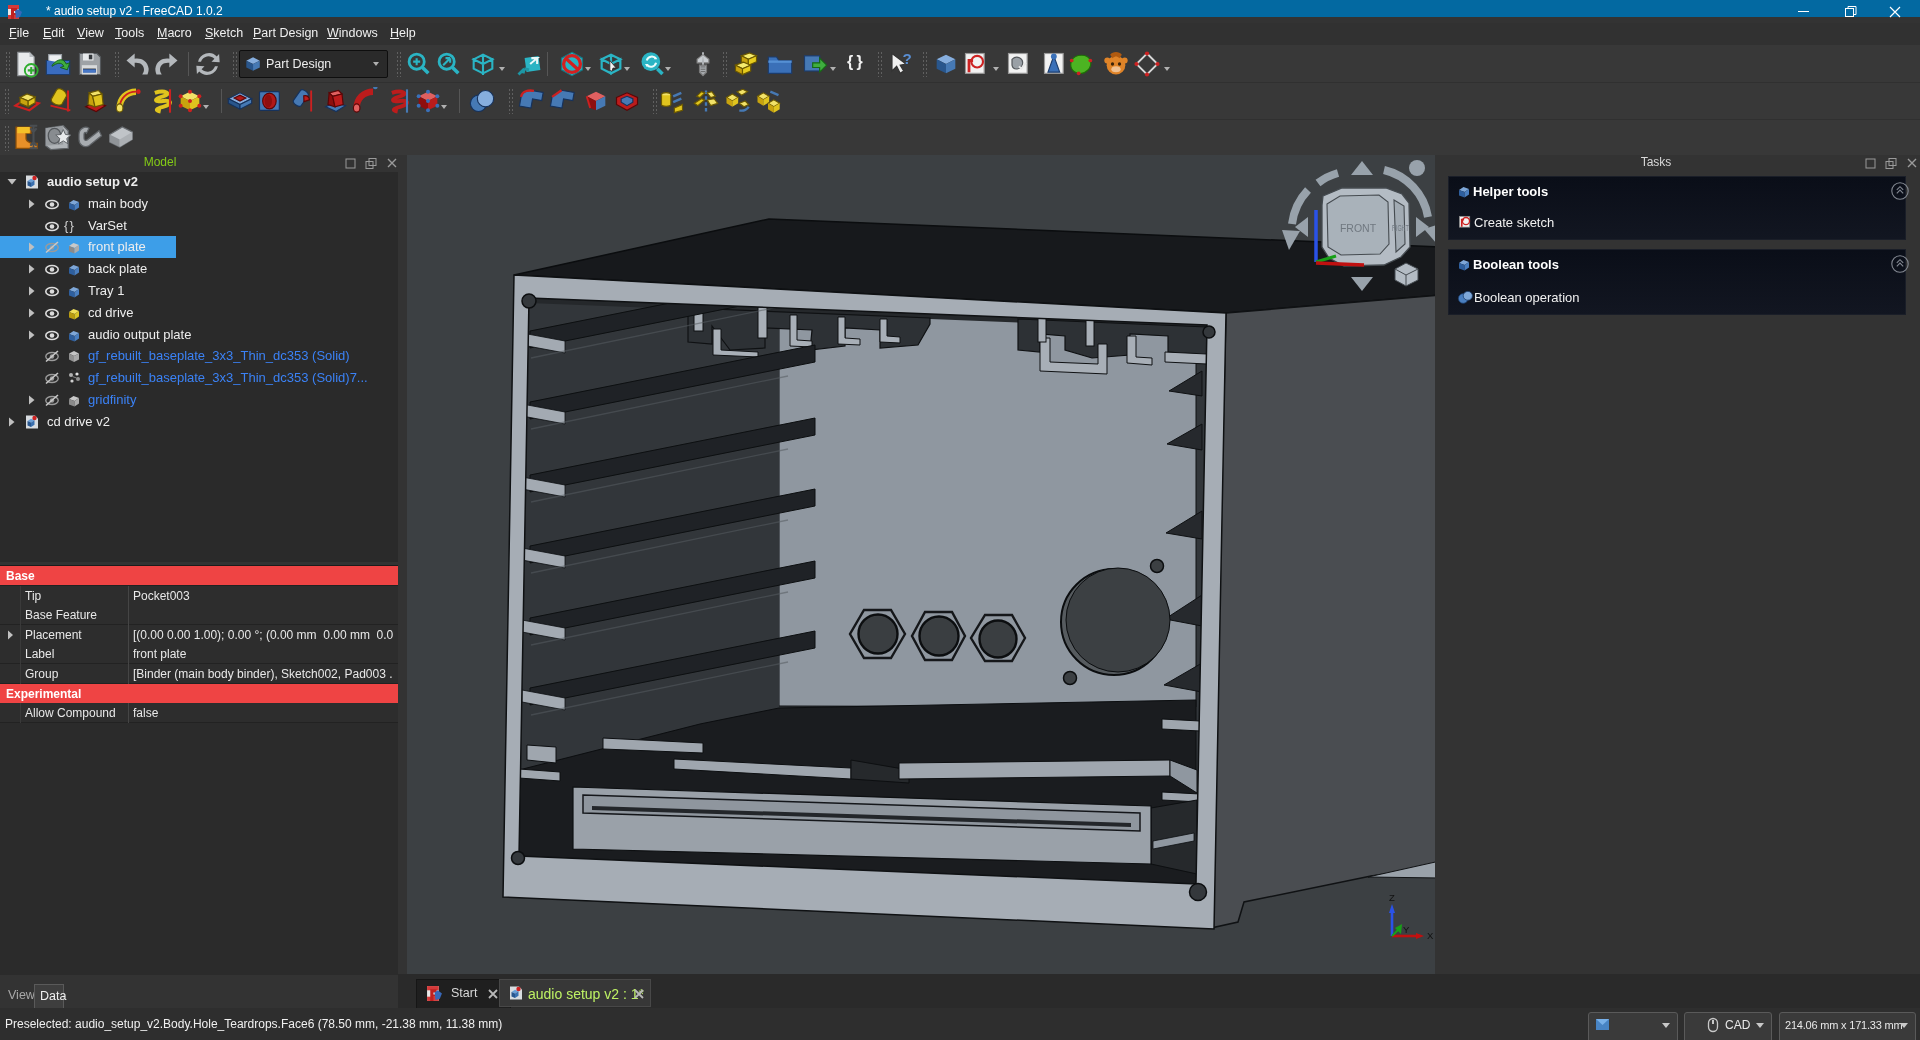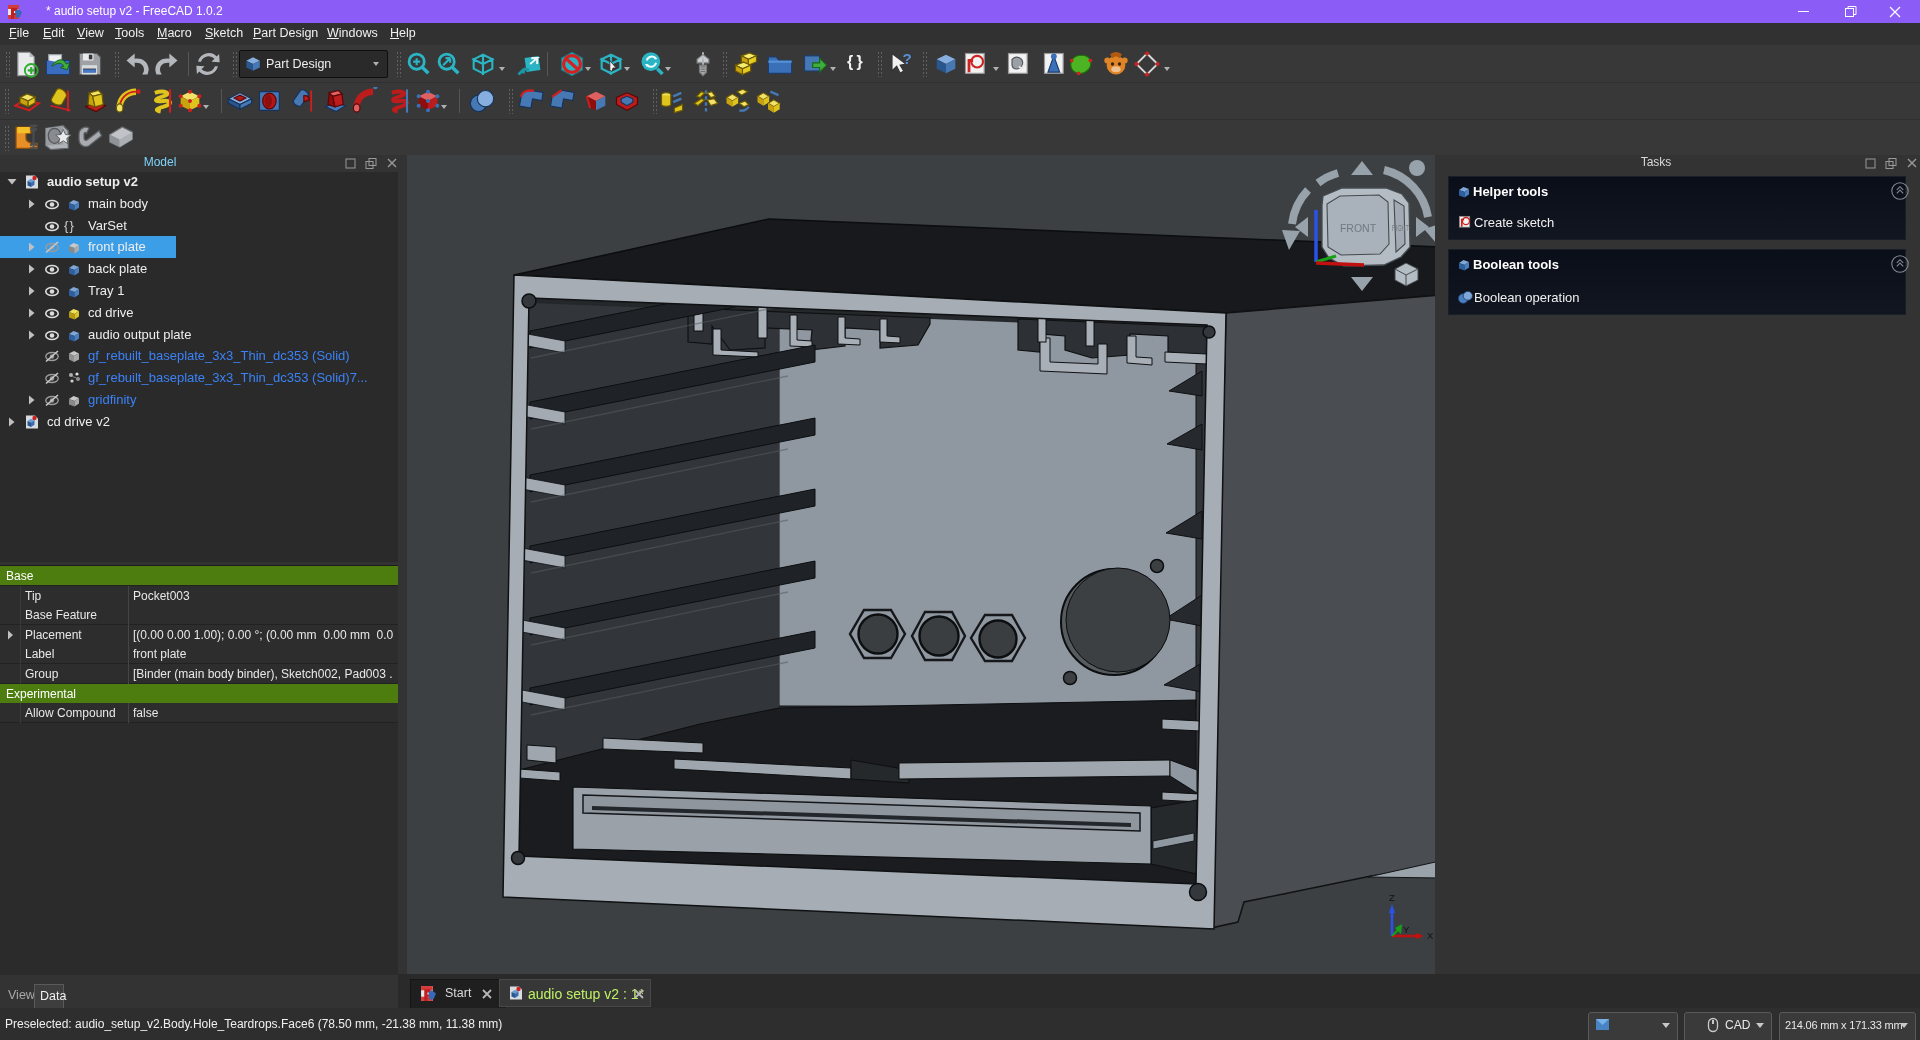--- a/index.html
+++ b/index.html
@@ -1,37 +1,37 @@
 <!DOCTYPE html>
 <html><head><meta charset="utf-8">
 <style>
 html,body{margin:0;padding:0;width:1920px;height:1040px;background:#333333;overflow:hidden}
 *{box-sizing:border-box}
 body{font-family:"Liberation Sans",sans-serif;color:#e6e6e6;font-size:12px;position:relative}
 .abs{position:absolute}
-#titlebar{position:absolute;left:0;top:0;width:1920px;height:23px;background:#8b5cf6}
+#titlebar{position:absolute;left:0;top:0;width:1920px;height:17px;background:#0369a1}
 #titlebar .ttext{position:absolute;left:46px;top:4px;font-size:12px;color:#fff}
 #menubar{position:absolute;left:0;top:23px;width:1920px;height:22px;background:#313131}
 #menubar span.mi{position:absolute;top:3px;color:#f0f0f0;font-size:12.5px}
 #menubar u{text-decoration:underline}
 #tb1{position:absolute;left:0;top:45px;width:1920px;height:38px;background:#383838;border-bottom:1px solid #303030}
 #tb2{position:absolute;left:0;top:83px;width:1920px;height:37px;background:#383838;border-bottom:1px solid #303030}
 #tb3{position:absolute;left:0;top:120px;width:1920px;height:35px;background:#383838}
 .grip{position:absolute;width:5px;height:26px;background-image:radial-gradient(circle,#606060 0.9px,transparent 1.1px);background-size:3px 4px}
 .tsep{position:absolute;width:1px;height:24px;background:#565656}
 .dd{position:absolute;width:0;height:0;border-left:3.5px solid transparent;border-right:3.5px solid transparent;border-top:4.5px solid #b0b0b0}
 #lpanel{position:absolute;left:0;top:155px;width:398px;height:853px;background:#333}
-#lphead{position:absolute;left:0;top:155px;width:320px;height:17px;color:#7dd3fc;text-align:center;font-size:12px}
+#lphead{position:absolute;left:0;top:155px;width:320px;height:17px;color:#84cc16;text-align:center;font-size:12px}
 #tree{position:absolute;left:0;top:172px;width:398px;height:390px;background:#2a2a2a}
 .trow{position:absolute;left:0;width:398px;height:22px}
 .trow .lab{position:absolute;top:3px;font-size:13px;color:#ededed}
 .trow .lab.dim{color:#3b82f6}
 #props{position:absolute;left:0;top:565px;width:398px;height:410px;background:#2b2b2b;border-top:1px solid #1c1c1c}
 .prow{position:absolute;left:0;width:398px;height:20px;border-bottom:1px solid #222;background:#2d2d2d}
-.phead{background:#4d7c0f;font-weight:normal;color:#fff}
+.phead{background:#ef4444;font-weight:bold;color:#fff}
 .prow .c1{position:absolute;left:25px;top:3px;color:#e8e8e8}
 .prow .c2{position:absolute;left:133px;top:3px;color:#e8e8e8;width:260px;white-space:nowrap;overflow:hidden}
 .pdiv{position:absolute;left:128px;top:0;width:1px;height:20px;background:#454545}
 .gut{position:absolute;left:20px;top:0;width:1px;height:20px;background:#3a3a3a}
 #vdtabs{position:absolute;left:0;top:984px;width:398px;height:24px;background:#333}
 #viewport{position:absolute;left:407px;top:155px;width:1028px;height:819px;background:#3d4043}
 #rpanel{position:absolute;left:1441px;top:155px;width:479px;height:853px;background:#333}
 #rphead{position:absolute;left:1441px;top:155px;width:430px;height:17px;color:#d8d8d8;text-align:center;font-size:12px}
 #tabbar{position:absolute;left:398px;top:974px;width:1522px;height:34px;background:#2a2a2a}
 #statusbar{position:absolute;left:0;top:1008px;width:1920px;height:32px;background:#2e2e2e}
@@ -900,21 +900,21 @@
   <svg class="abs" style="left:441px;top:4px" width="20" height="20" viewBox="0 0 20 20">
       <circle cx="10" cy="10" r="8.2" fill="none" stroke="#848992" stroke-width="1.1"></circle>
       <path d="M6.8 12.3 L10 9.1 L13.2 12.3 M6.8 8.9 L10 5.7 L13.2 8.9" fill="none" stroke="#848992" stroke-width="1.1"></path>
     </svg>
   <svg class="abs" style="left:8px;top:39px" width="16" height="16">
       <use href="#bool_i"></use>
     </svg>
   <span class="abs" style="left:25px;top:40px;font-size:13px;color:#f0f0f0">Boolean operation</span>
 </div>
 <div id="tabbar">
-  <div class="abs" style="left:12px;top:5px;width:95px;height:44px;background:#1f1f1f;border:1px solid #161616">
+  <div class="abs" style="left:18px;top:5px;width:95px;height:44px;background:#1f1f1f;border:1px solid #161616">
     <svg class="abs" style="left:9px;top:5px" width="17" height="17" viewBox="0 0 16 16">
         <rect x="1" y="1" width="11" height="14" fill="#e8e8e8"></rect>
         <rect x="1" y="1" width="11" height="4" fill="#d43a3a"></rect>
         <rect x="1" y="11" width="11" height="4" fill="#d43a3a"></rect>
         <path d="M4 4h6v3H7v2h3v2H7v4H4z" fill="#c02020"></path>
         <path d="M8 7l3-2 4 3-2 5-4 1z" fill="#3868b8"></path>
       </svg>
     <span class="abs" style="left:34px;top:6px;color:#d8d8d8;font-size:12.5px">Start</span>
     <svg class="abs" style="left:70px;top:8px" width="12" height="12">
         <path d="M2 2l8 8M10 2l-8 8" stroke="#b8b8b8" stroke-width="1.8"></path>

